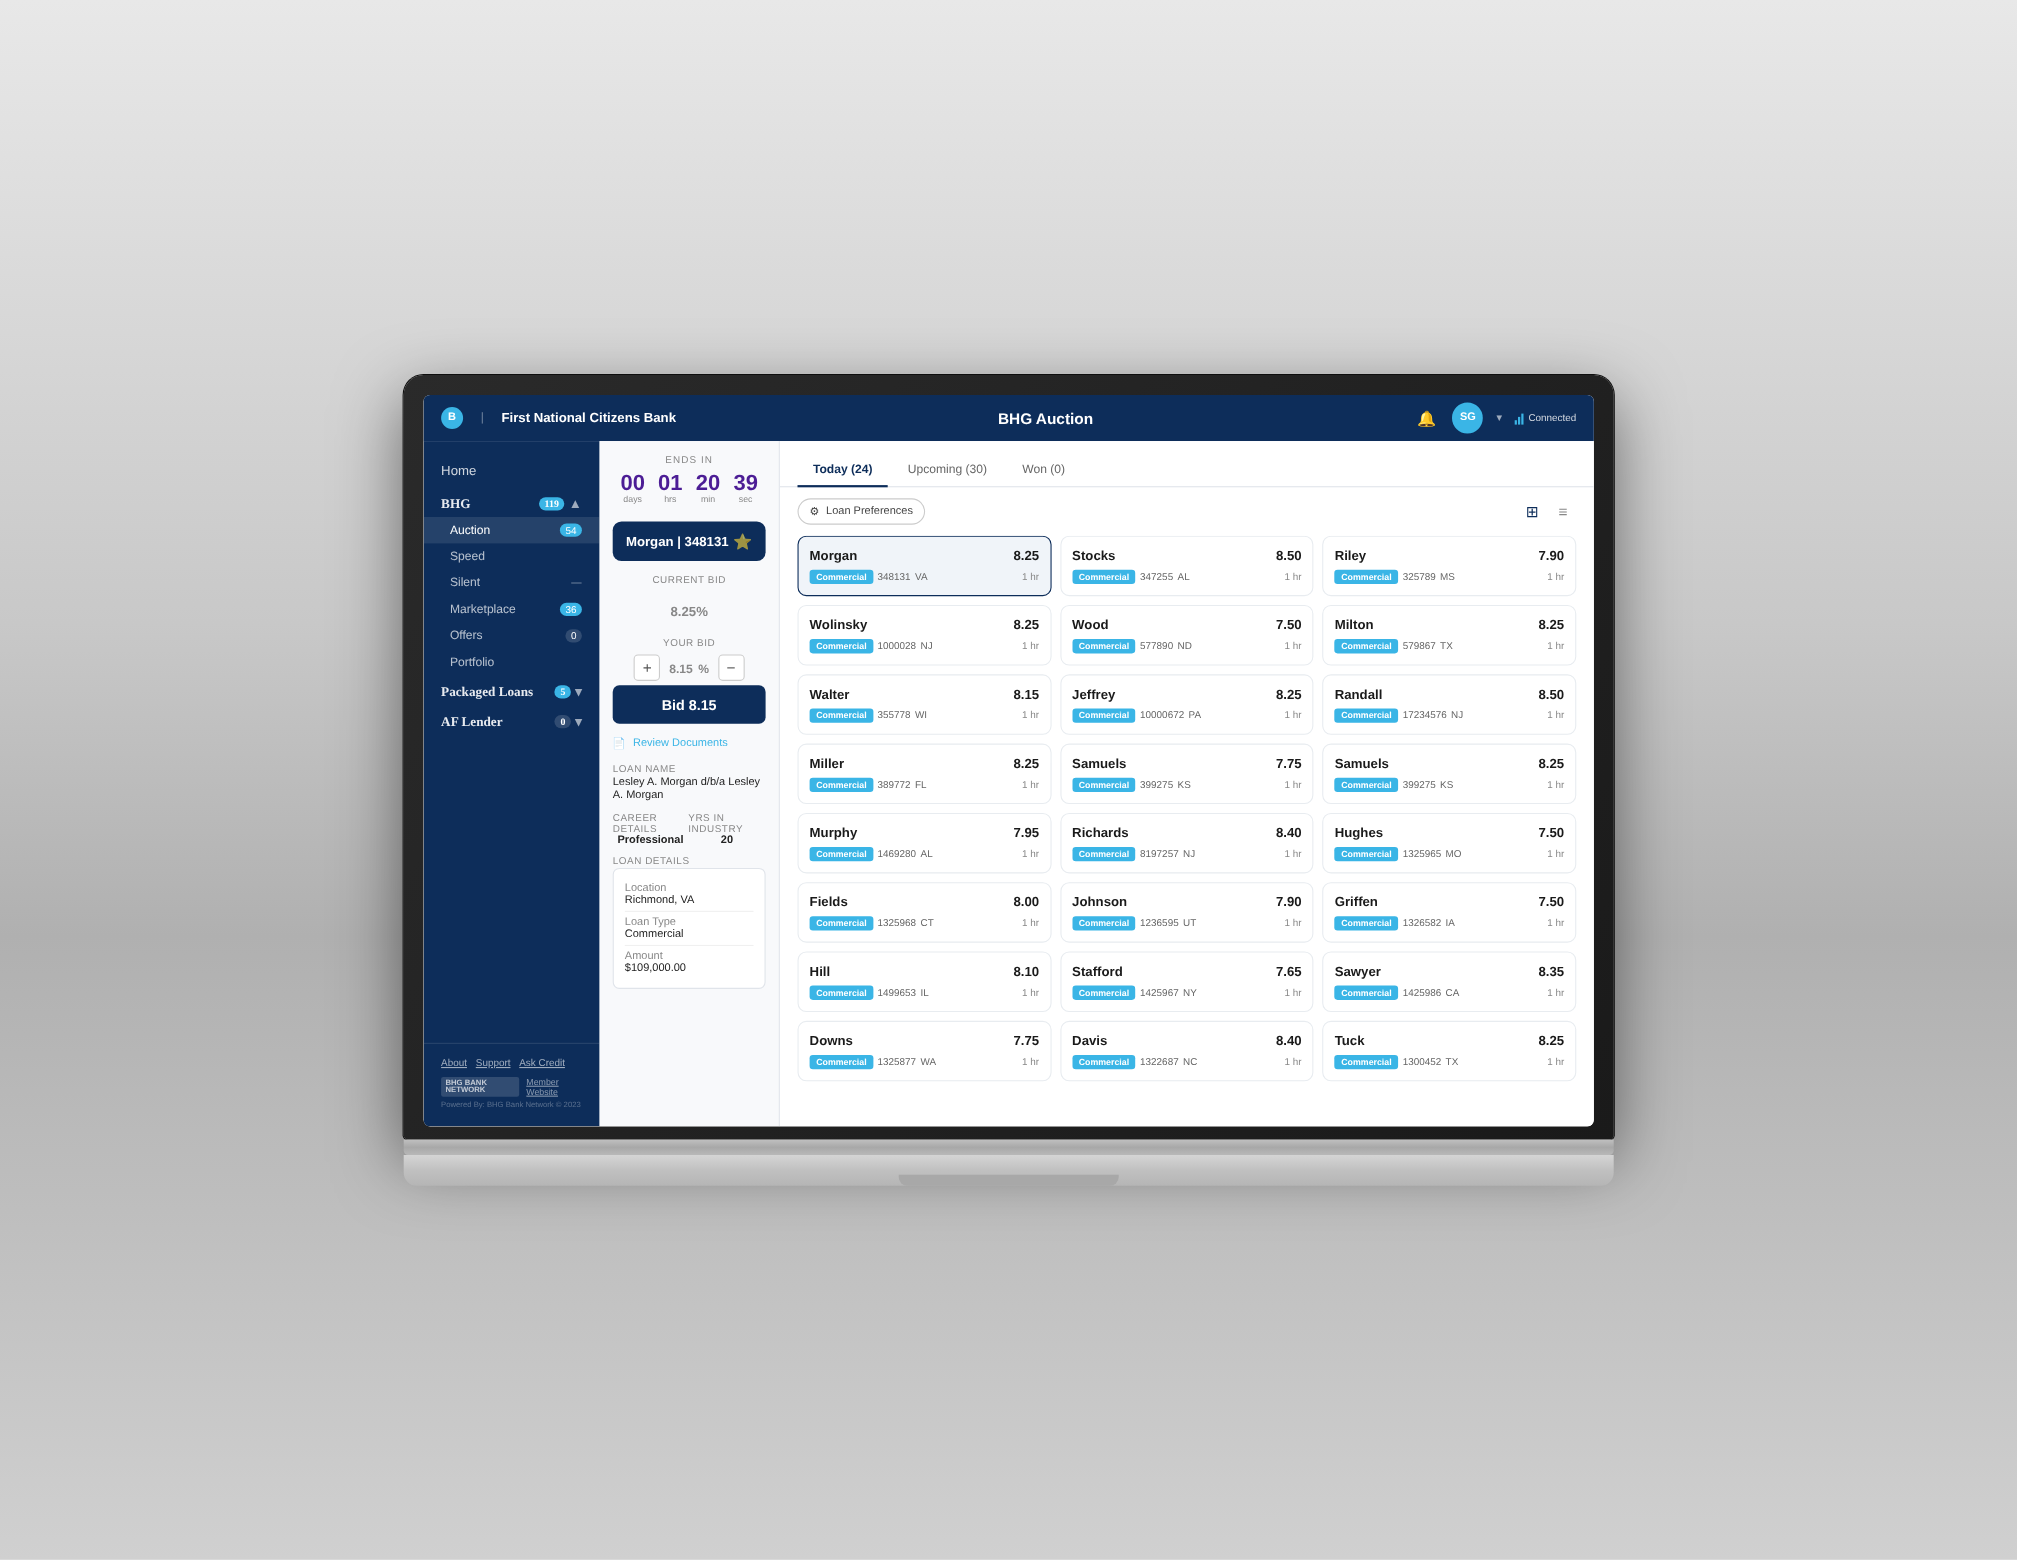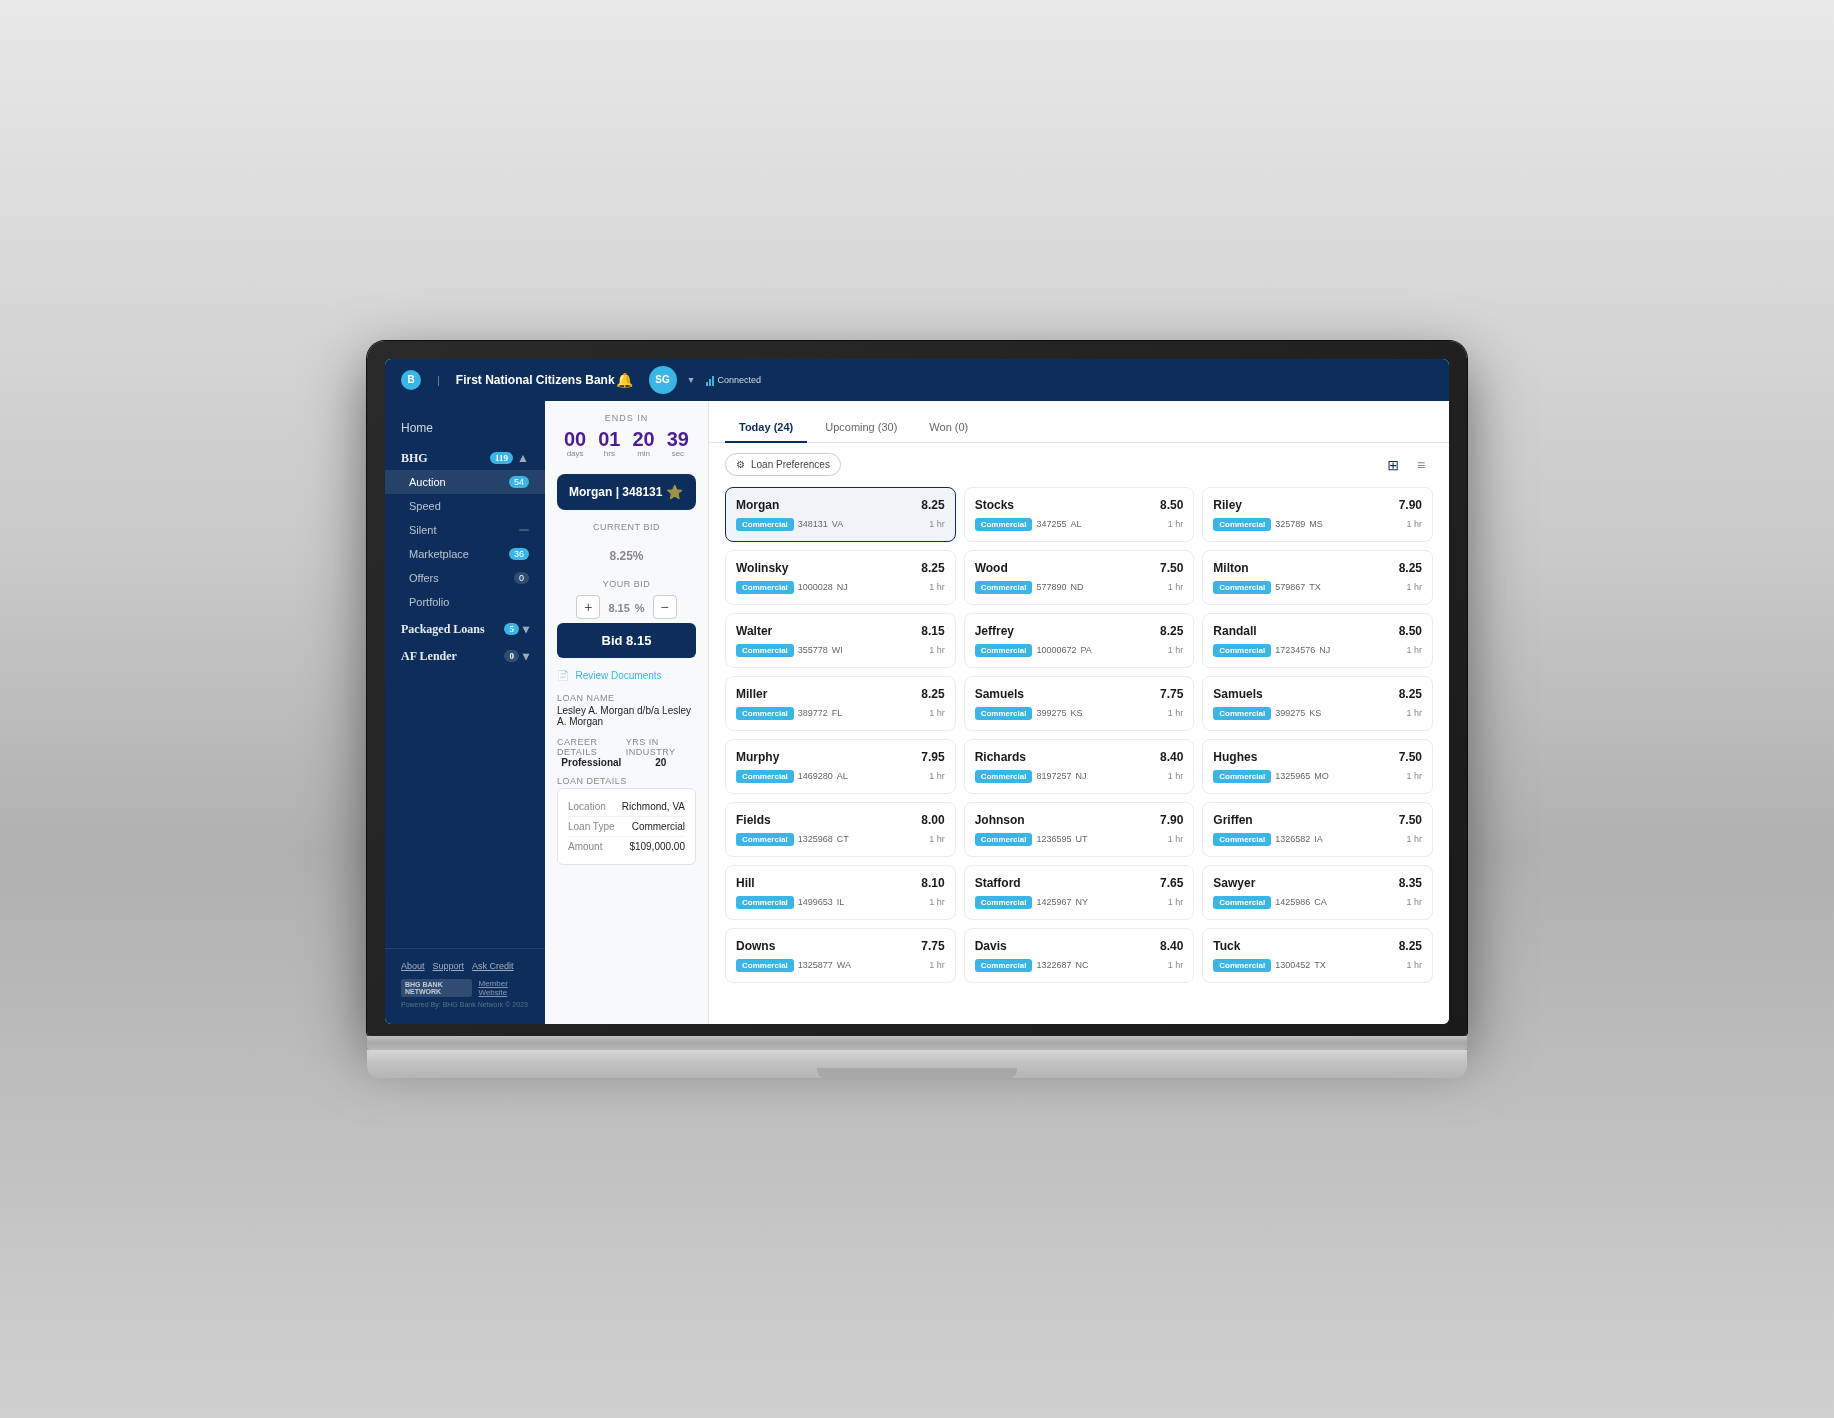--- a/index.html
+++ b/index.html
@@ -498,20 +498,21 @@
       border-radius: 6px;
       padding: 8px 10px;
     }
 
     .loan-detail-row {
       display: flex;
       justify-content: space-between;
       padding: 4px 0;
       border-bottom: 1px solid #f0f0f0;
       font-size: 10px;
+      flex-direction: column;
     }
 
     .loan-detail-row:last-child {
       border-bottom: none;
     }
 
     .loan-detail-key {
       color: #888;
     }
 
@@ -675,20 +676,21 @@
   <div class="laptop-screen-bezel">
     <div class="laptop-screen">
       <div class="app">
 
         <div class="top-header">
           <div class="logo-area">
             <div class="logo-icon">B</div>
             <span class="divider">|</span>
             <span class="bank-name">First National Citizens Bank</span>
           </div>
+          <div class="center-title">BHG Auction</div>
           <div class="right-actions">
             <div class="bell-icon">🔔</div>
             <div class="user-avatar">SG</div>
             <span style="color:rgba(255,255,255,0.6);font-size:10px;">▾</span>
             <div class="connected-indicator">
               <div class="connected-bars">
                 <span style="height:4px;"></span>
                 <span style="height:7px;"></span>
                 <span style="height:10px;"></span>
               </div>

